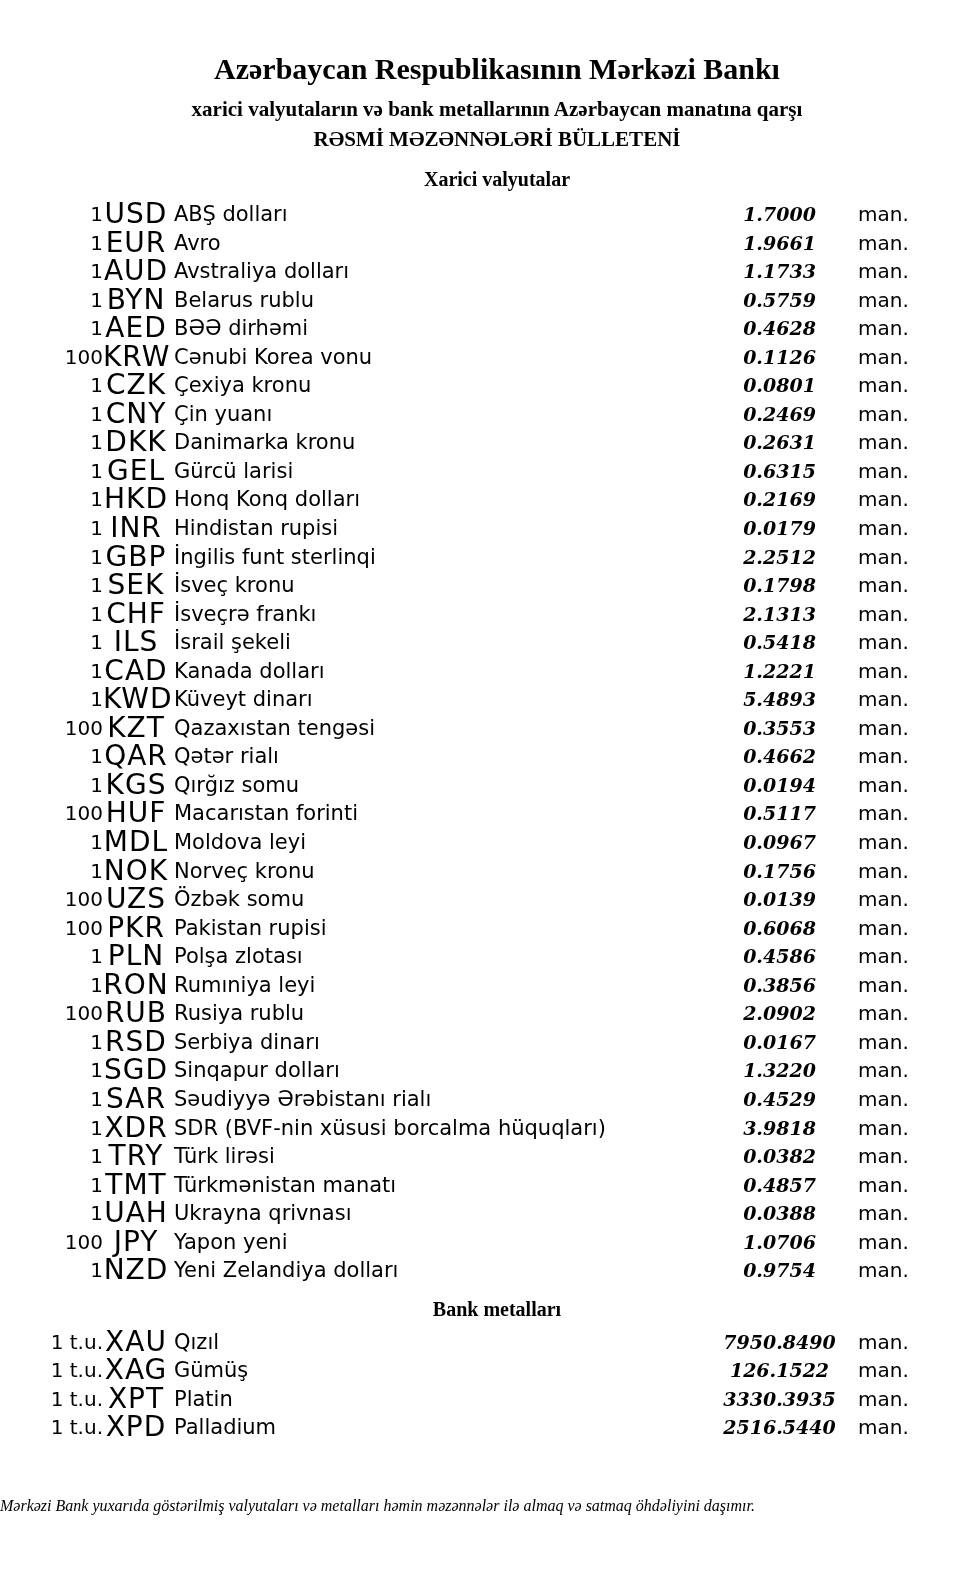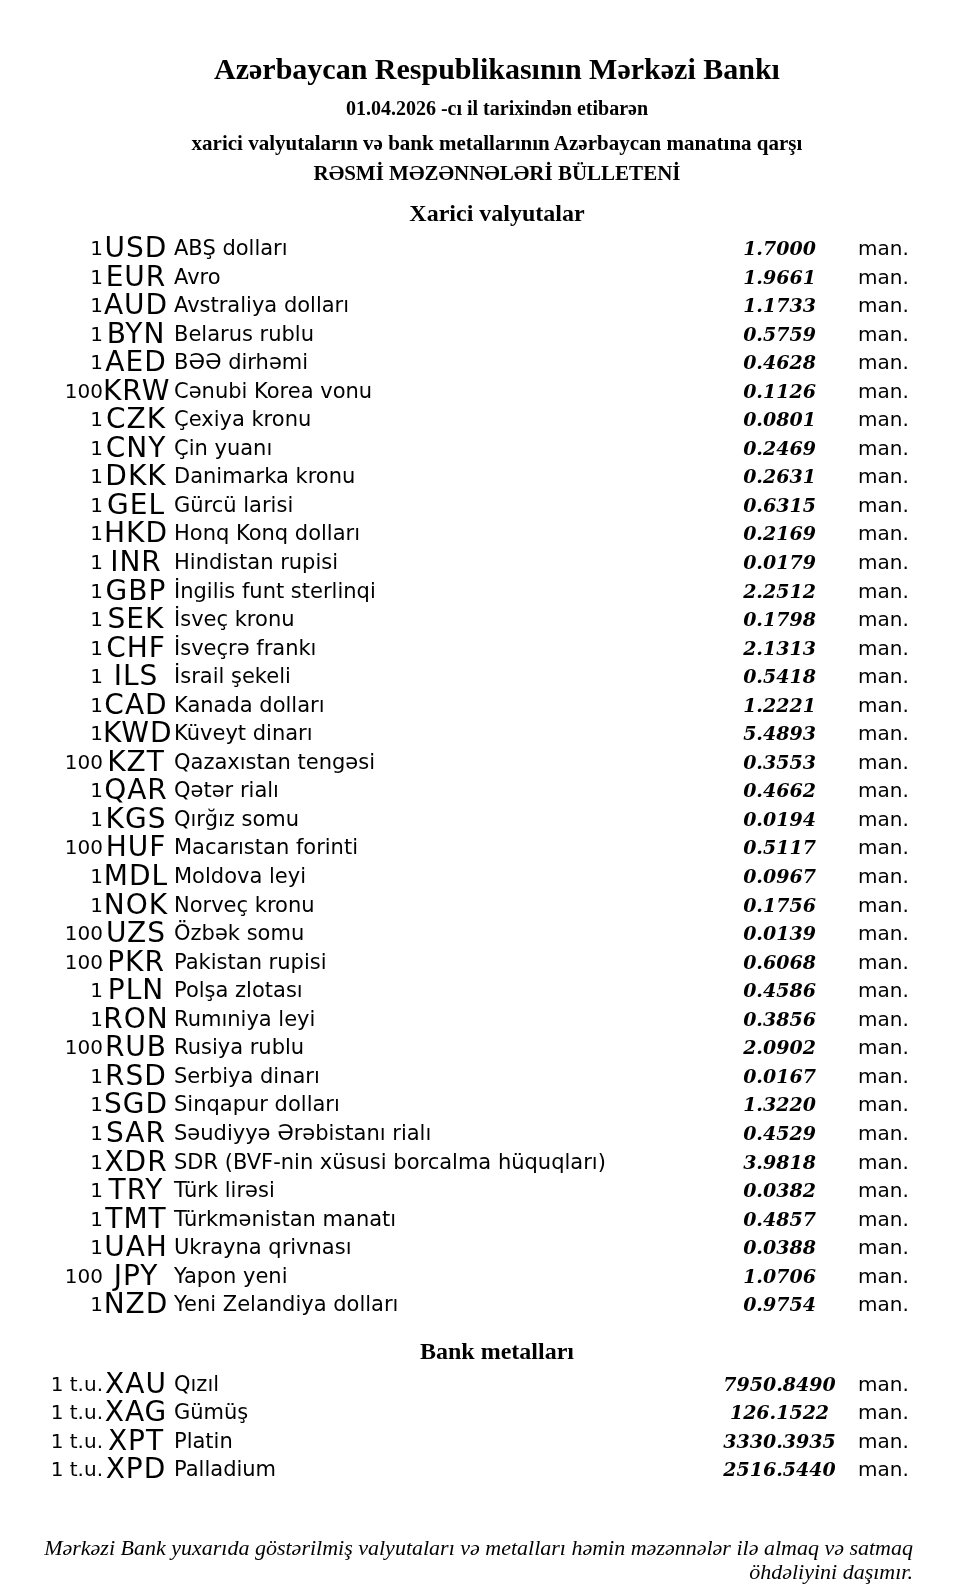--- a/index.html
+++ b/index.html
@@ -14,22 +14,22 @@
   .centered{
     text-align:center;
     padding-left:72px;
     font-family:"Liberation Serif",serif;
     font-weight:bold;
   }
   .title{margin:52px 0 0;font-size:30px;line-height:34px;}
   .date-line{margin:10px 0 0;font-size:20px;line-height:24px;}
   .subtitle{margin:11px 12px 0;font-size:21px;line-height:25px;}
   .bulletin-title{margin:5px 0 0;font-size:21px;line-height:25px;}
-  .section-title{margin:15px 0 0;font-size:24px;line-height:24px;}
-  .section-title.metals{margin-top:20px;}
+  .section-title{margin:15px 0 0;font-size:20px;line-height:24px;}
+  .section-title.metals{margin-top:12px;}
 
   .rate-table{margin-top:9px;}
   .rate-table.metals{margin-top:7px;}
   .row{
     display:grid;
     grid-template-columns:103px 66px 543px 135px 68px;
     height:28.55px;line-height:28.55px;
     white-space:nowrap;
   }
   .qty{text-align:right;font-size:20px;}
@@ -37,35 +37,34 @@
   .name{padding-left:5px;font-size:21px;}
   .rate{
     text-align:center;
     font-family:"DejaVu Serif",serif;
     font-style:italic;font-weight:bold;
     font-size:19px;
   }
   .unit{padding-left:11px;font-size:20px;}
 
   .disclaimer{
-    margin:52px 9px 0;
-    text-align:right;
+    margin:52px 0 0;
+    text-align:left;
     font-family:"Liberation Serif",serif;
     font-style:italic;
-    font-size:22px;line-height:24px;
+    font-size:16px;line-height:24px;
   }
 </style>
 </head>
 <body>
 
 <div class="page">
 
   <div class="title centered">Azərbaycan Respublikasının Mərkəzi Bankı</div>
 
-  <div class="date-line centered">01.04.2026 -cı il tarixindən etibarən</div>
 
   <div class="subtitle centered">xarici valyutaların və bank metallarının Azərbaycan manatına qarşı</div>
 
   <div class="bulletin-title centered">RƏSMİ MƏZƏNNƏLƏRİ BÜLLETENİ</div>
 
   <div class="section-title centered">Xarici valyutalar</div>
 
   <div class="rate-table" id="currency-rows">
       <div class="row">
     <span class="qty">1</span>

